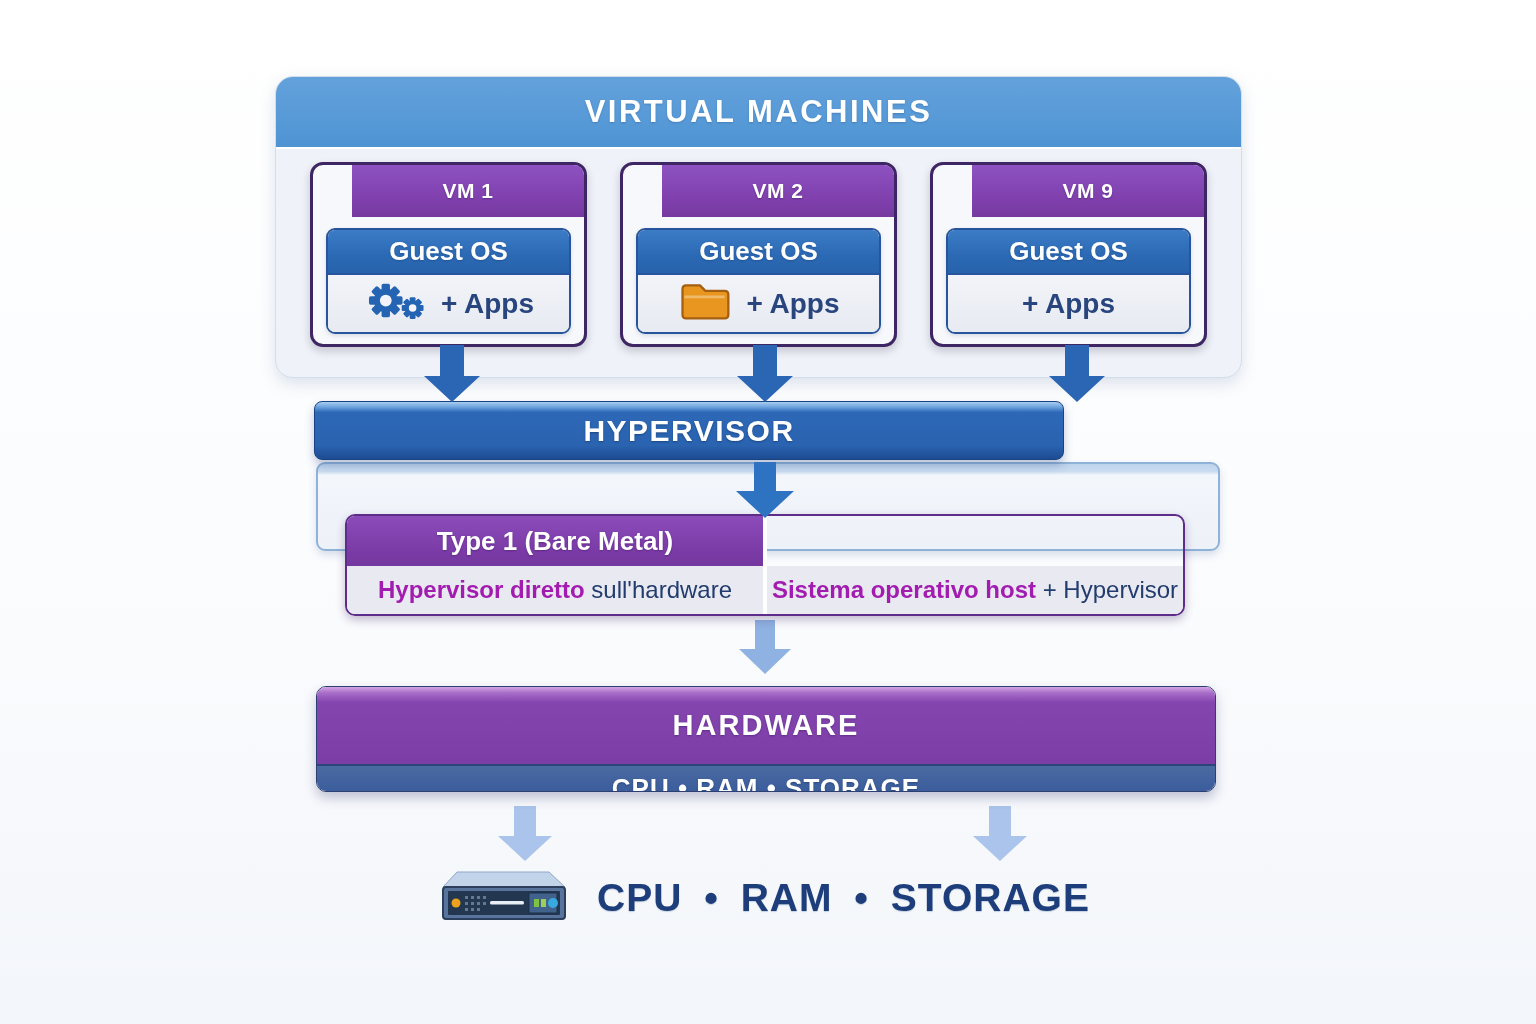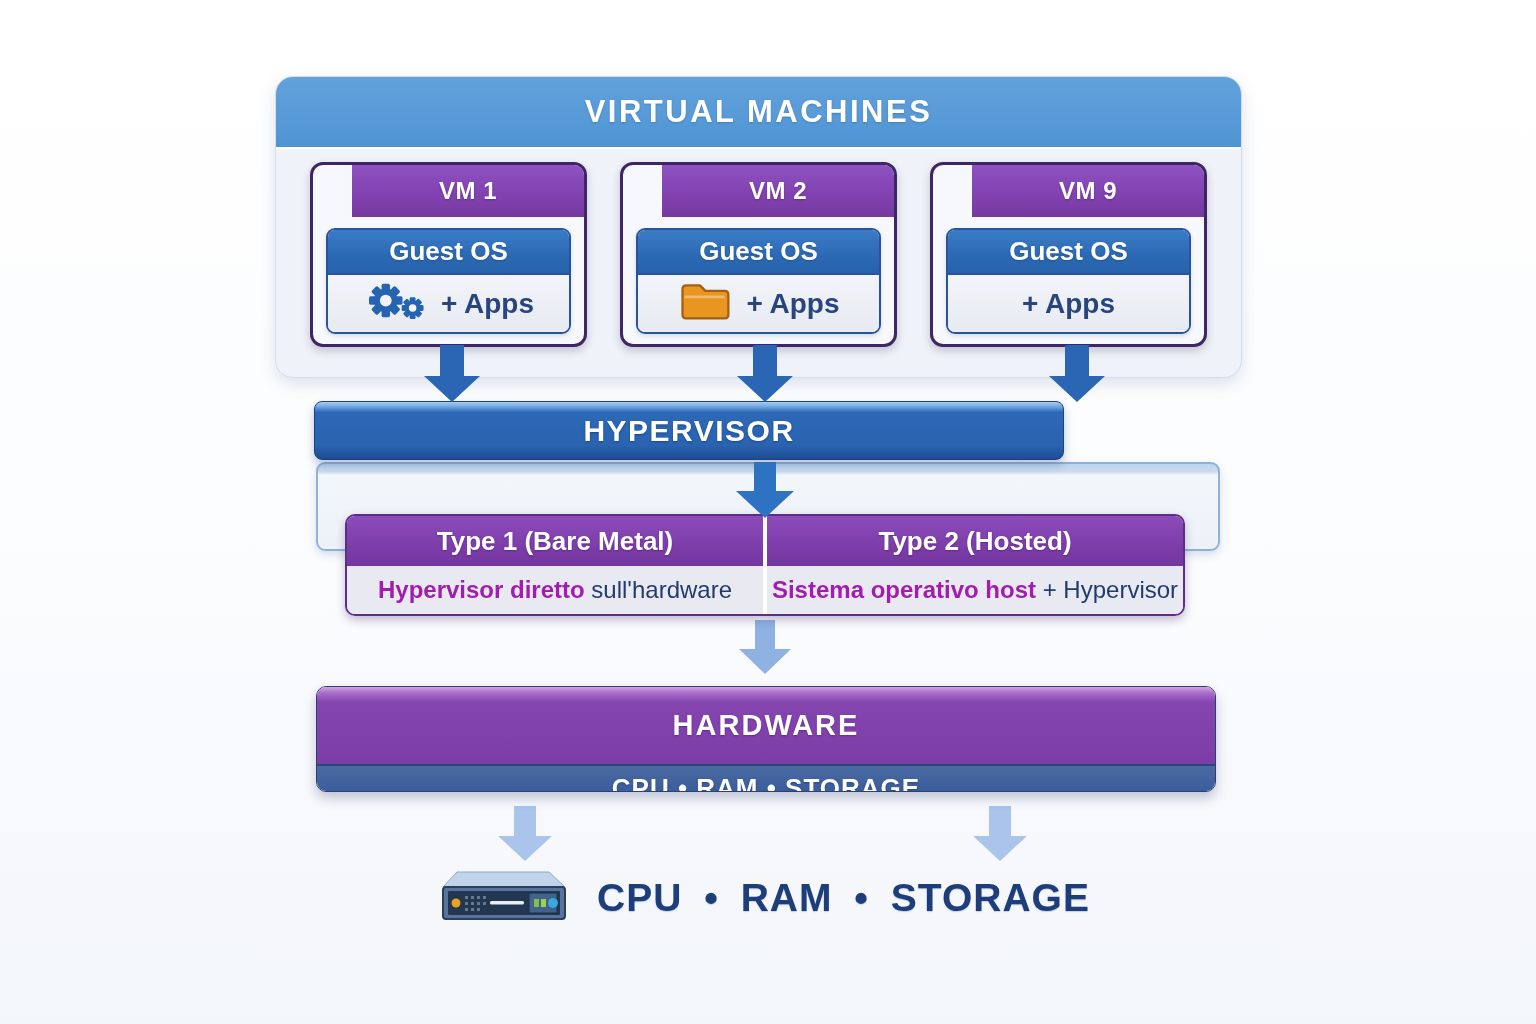--- a/index.html
+++ b/index.html
@@ -32,21 +32,21 @@
     display:flex; gap:33px; padding:13px 34px 0 34px;
   }
   .vm-card {
     flex:1; height:185px; border:3px solid #3e2563; border-radius:13px;
     overflow:hidden; background:#f7f8fb;
     box-shadow:0 4px 8px rgba(40,30,70,.22);
   }
   .vm-card-header {
     height:52px; background:linear-gradient(180deg,#8e51c1 0%,#7e3fac 70%,#76399f 100%);
     display:flex; align-items:center; justify-content:center;
-    color:#fff; font-size:24px; font-weight:bold; letter-spacing:.5px;
+    color:#fff; font-size:21px; font-weight:bold; letter-spacing:.5px;
     text-shadow:0 1px 2px rgba(40,10,70,.35);
     margin-left:39px;
   }
   .vm-card-body { padding:11px 13px;text-align:right; }
   .os-box {
     border:2px solid #27549c; border-radius:9px; overflow:hidden;
     box-shadow:0 2px 4px rgba(30,60,110,.15);
   }
   .os-bar {
     height:45px; background:linear-gradient(180deg,#3b7cc5 0%,#2c69b4 60%,#2763ac 100%);
@@ -248,21 +248,20 @@
 
   <div class="sub-panel"></div>
 
   <div class="arrow arrow-mid" style="left:736px; top:462px;">
     <div class="shaft"></div>
       <div class="head"></div>
   </div>
 
   <div class="type-box">
     <div class="type-header col1">Type 1 (Bare Metal)</div>
-    <div class="type-header col3">Type 2 (Hosted)</div>
     <div class="type-desc col1">
       <span class="b">Hypervisor diretto</span><span> sull'hardware</span>
     </div>
     <div class="type-desc col3">
       <span class="b">Sistema operativo host</span><span> + Hypervisor</span>
     </div>
     <div class="type-divider"></div>
   </div>
 
   <div class="arrow arrow-light" style="left:739px; top:620px;">

